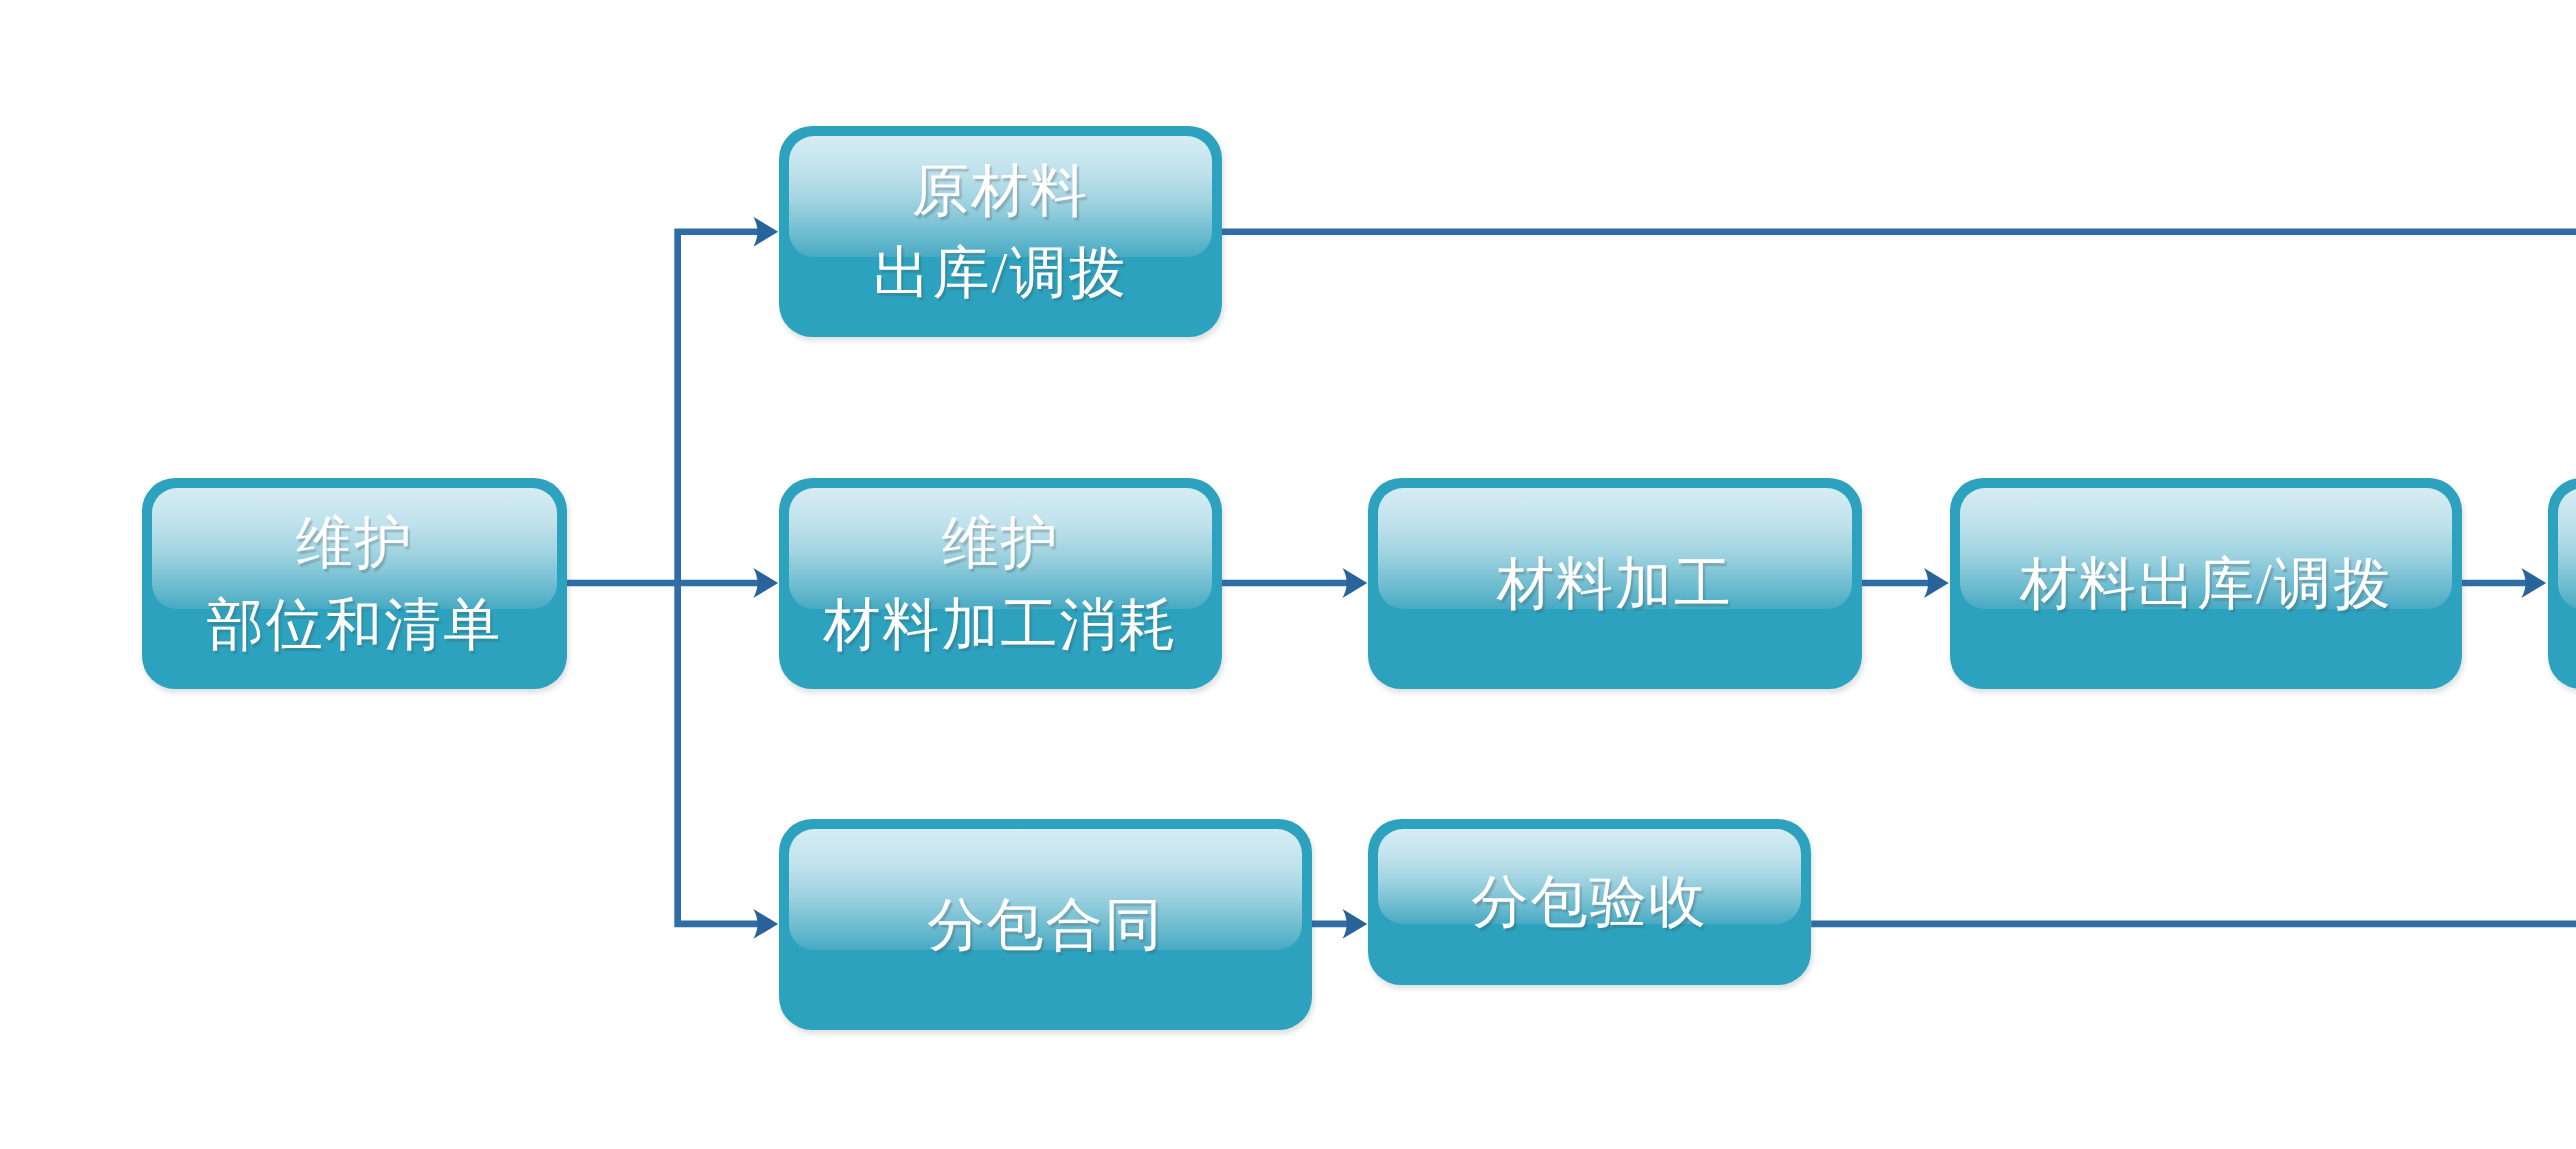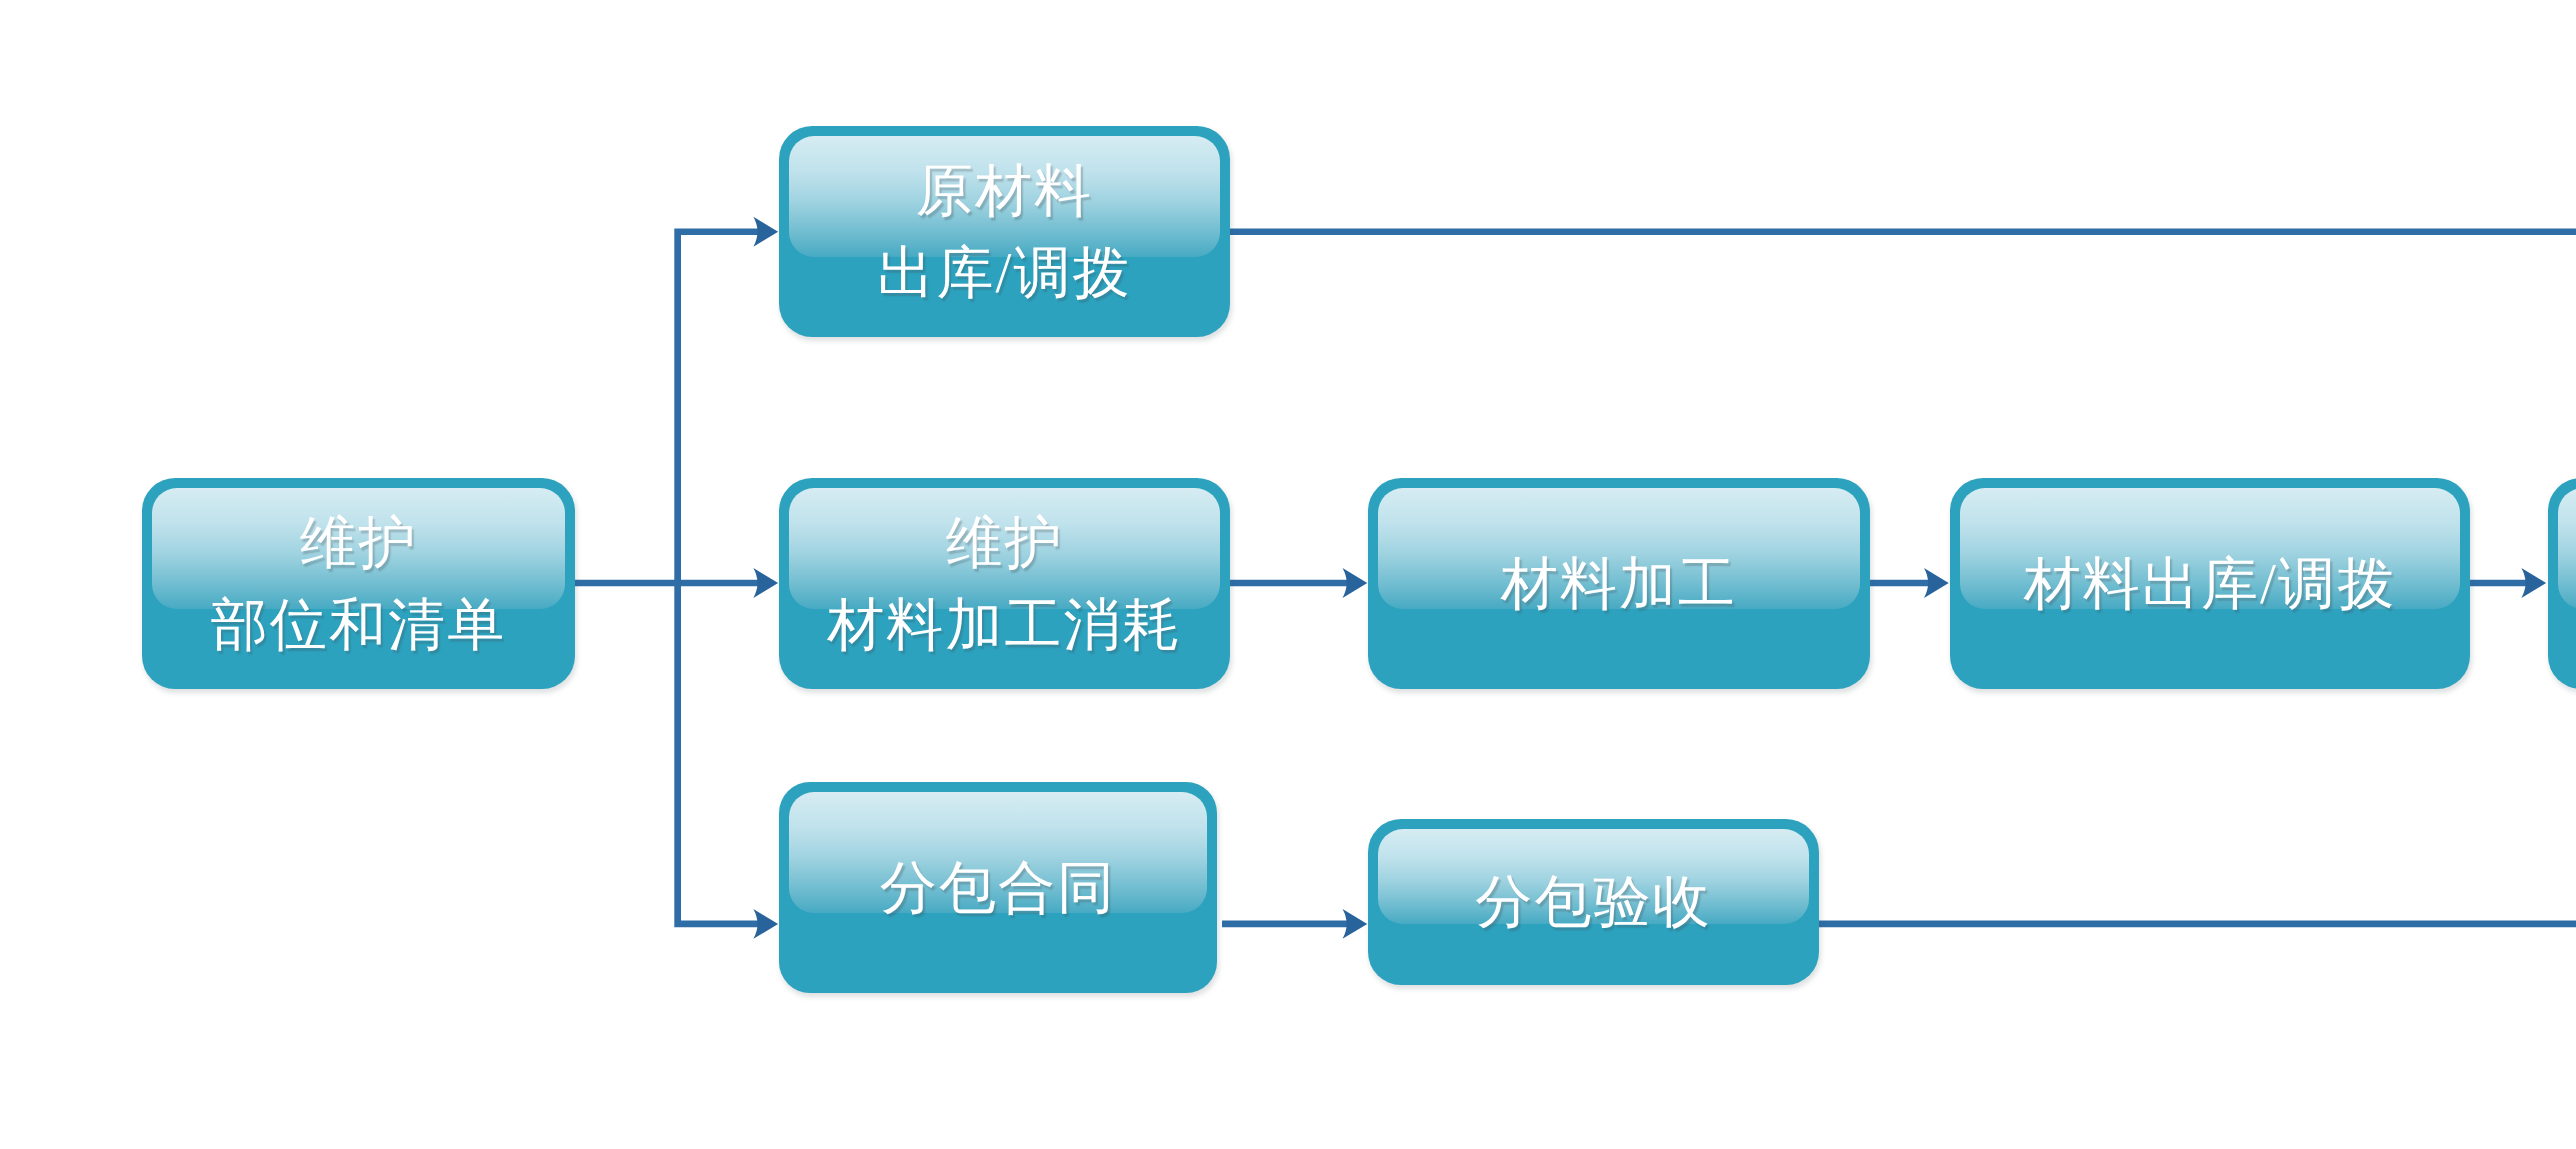--- a/index.html
+++ b/index.html
@@ -23,21 +23,20 @@
     stroke-linejoin: miter;
     stroke-linecap: butt;
   }
   .edge-head { fill: #28639b; stroke: none; }
 
   .node {
     position: absolute;
     border-radius: 33px;
     background: #2ca2be;
     box-shadow: 1.5px 3.1px 5.2px rgba(80,90,95,0.18);
-    padding-left: 8px;
   }
   .node .gloss {
     position: absolute;
     left: 10.3px; right: 10.3px; top: 10.3px;
     height: 57%;
     border-radius: 25px;
     background: linear-gradient(180deg,
       #d6ecf2 0%, #bfe2ec 30%, #9ed2e0 55%, #6cbbcf 82%, #47aac3 100%);
   }
   .node .label {
@@ -54,21 +53,21 @@
   }
   .node .label span { display: block; line-height: 82px; white-space: nowrap; }
 
   
   .n-maintenance-parts   { left: 142px;  top: 478px;  width: 425px; height: 211px; }
   .n-raw-material        { left: 779px; top: 126px;  width: 443px; height: 211px; }
   .n-maint-consumption   { left: 779px; top: 478px;  width: 443px; height: 211px; }
   .n-material-processing { left: 1368px; top: 478px;  width: 494px; height: 211px; }
   .n-material-outbound   { left: 1950px; top: 478px;  width: 512px; height: 211px; }
   .n-progress-analysis   { left: 2548px; top: 478px;  width: 430px; height: 211px; }
-  .n-subcontract         { left: 779px; top: 782px; width: 430px; height: 211px; border-radius: 31px; }
+  .n-subcontract         { left: 779px; top: 819px; width: 533px; height: 211px; }
   .n-subcontract-accept  { left: 1368px; top: 819px; width: 443px; height: 166px; }
 </style>
 </head>
 <body>
 
 <div id="canvas">
 
   <svg class="edges" viewBox="0 0 6006 2231" xmlns="http://www.w3.org/2000/svg">
 
     <path class="edge-line" d="M1472,450 H1315 V1794 H1472"></path>

